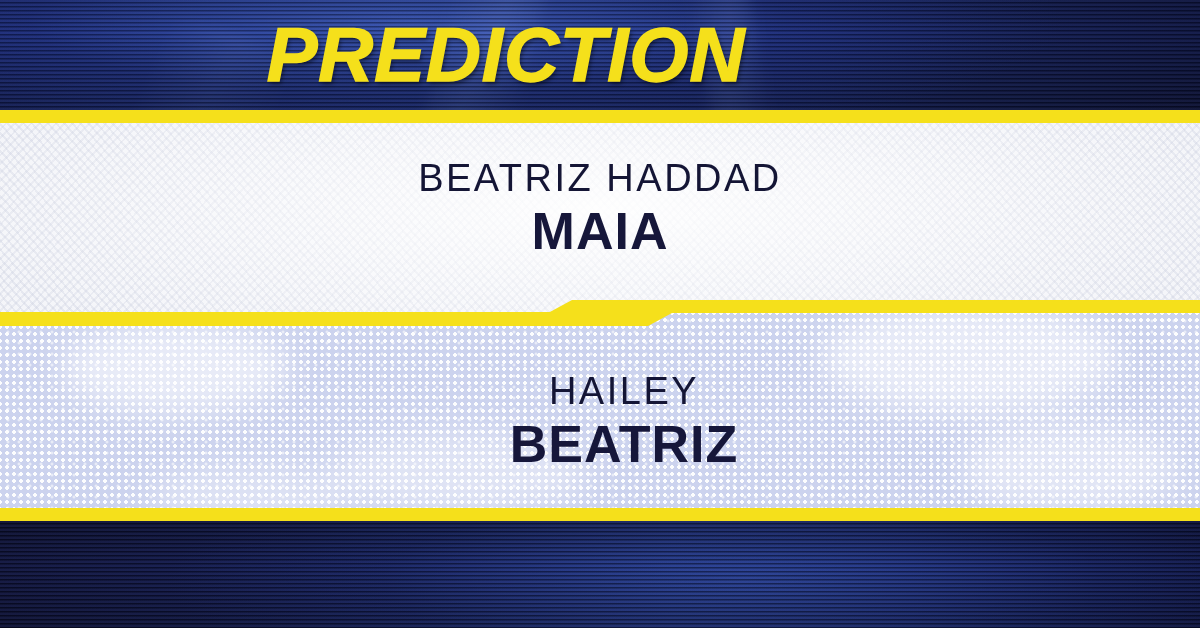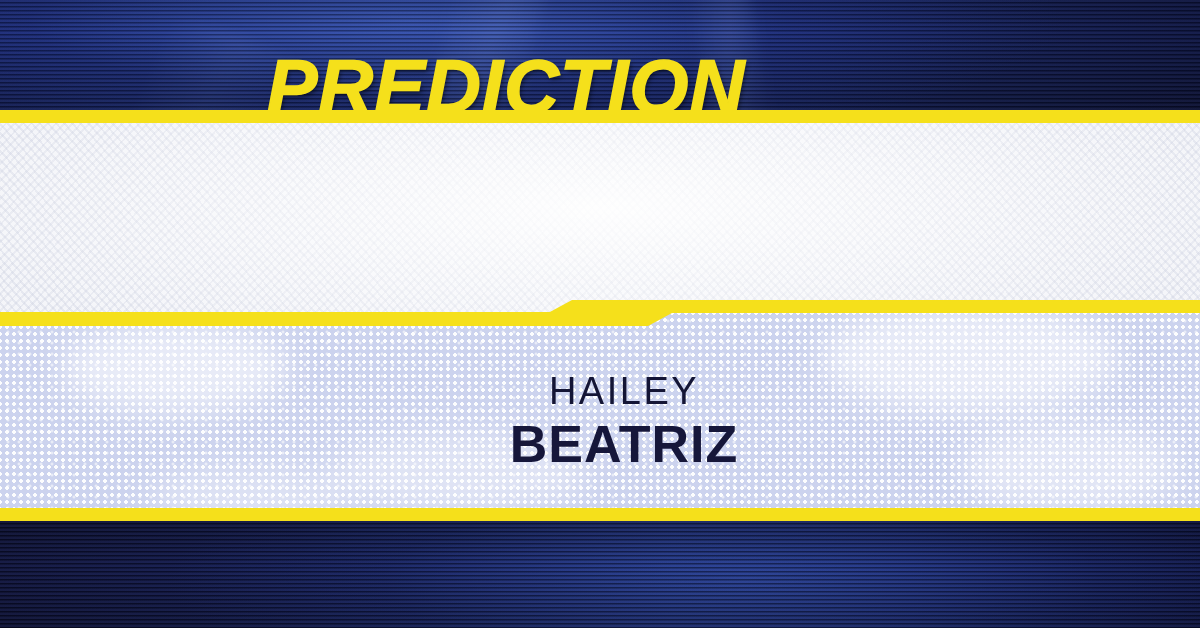--- a/index.html
+++ b/index.html
@@ -66,21 +66,20 @@
     width: 1012px;
     text-align: center;
     font-size: 76px;
     line-height: 86px;
     font-weight: 700;
     font-style: italic;
     letter-spacing: 1px;
     color: #f5e01b;
     text-shadow: 2px 3px 4px rgba(0,0,0,0.45);
     white-space: nowrap;
-    margin-top: 32px;
     -webkit-text-stroke: 1.5px #f5e01b;
   }
 
   
   .rule-yellow {
     position: absolute;
     left: 0;
     width: 1200px;
     background: #f5e01b;
     z-index: 6;
@@ -223,20 +222,24 @@
     <div class="header-streak streak-a"></div>
     <div class="header-streak streak-b"></div>
     <div class="header-streak streak-c"></div>
     <div class="header-vignette"></div>
   </div>
   <div class="title">PREDICTION</div>
 
   <div class="rule-yellow rule-top"></div>
 
   <div class="panel-one"></div>
+  <div class="name-block name-one">
+    <div class="name-first">BEATRIZ HADDAD</div>
+    <div class="name-last">MAIA</div>
+  </div>
 
   <div class="panel-two">
     <div class="blotch b1"></div>
     <div class="blotch b2"></div>
     <div class="blotch b3"></div>
     <div class="blotch b4"></div>
     <div class="blotch b5"></div>
   </div>
   <div class="name-block name-two">
     <div class="name-first">HAILEY</div>

